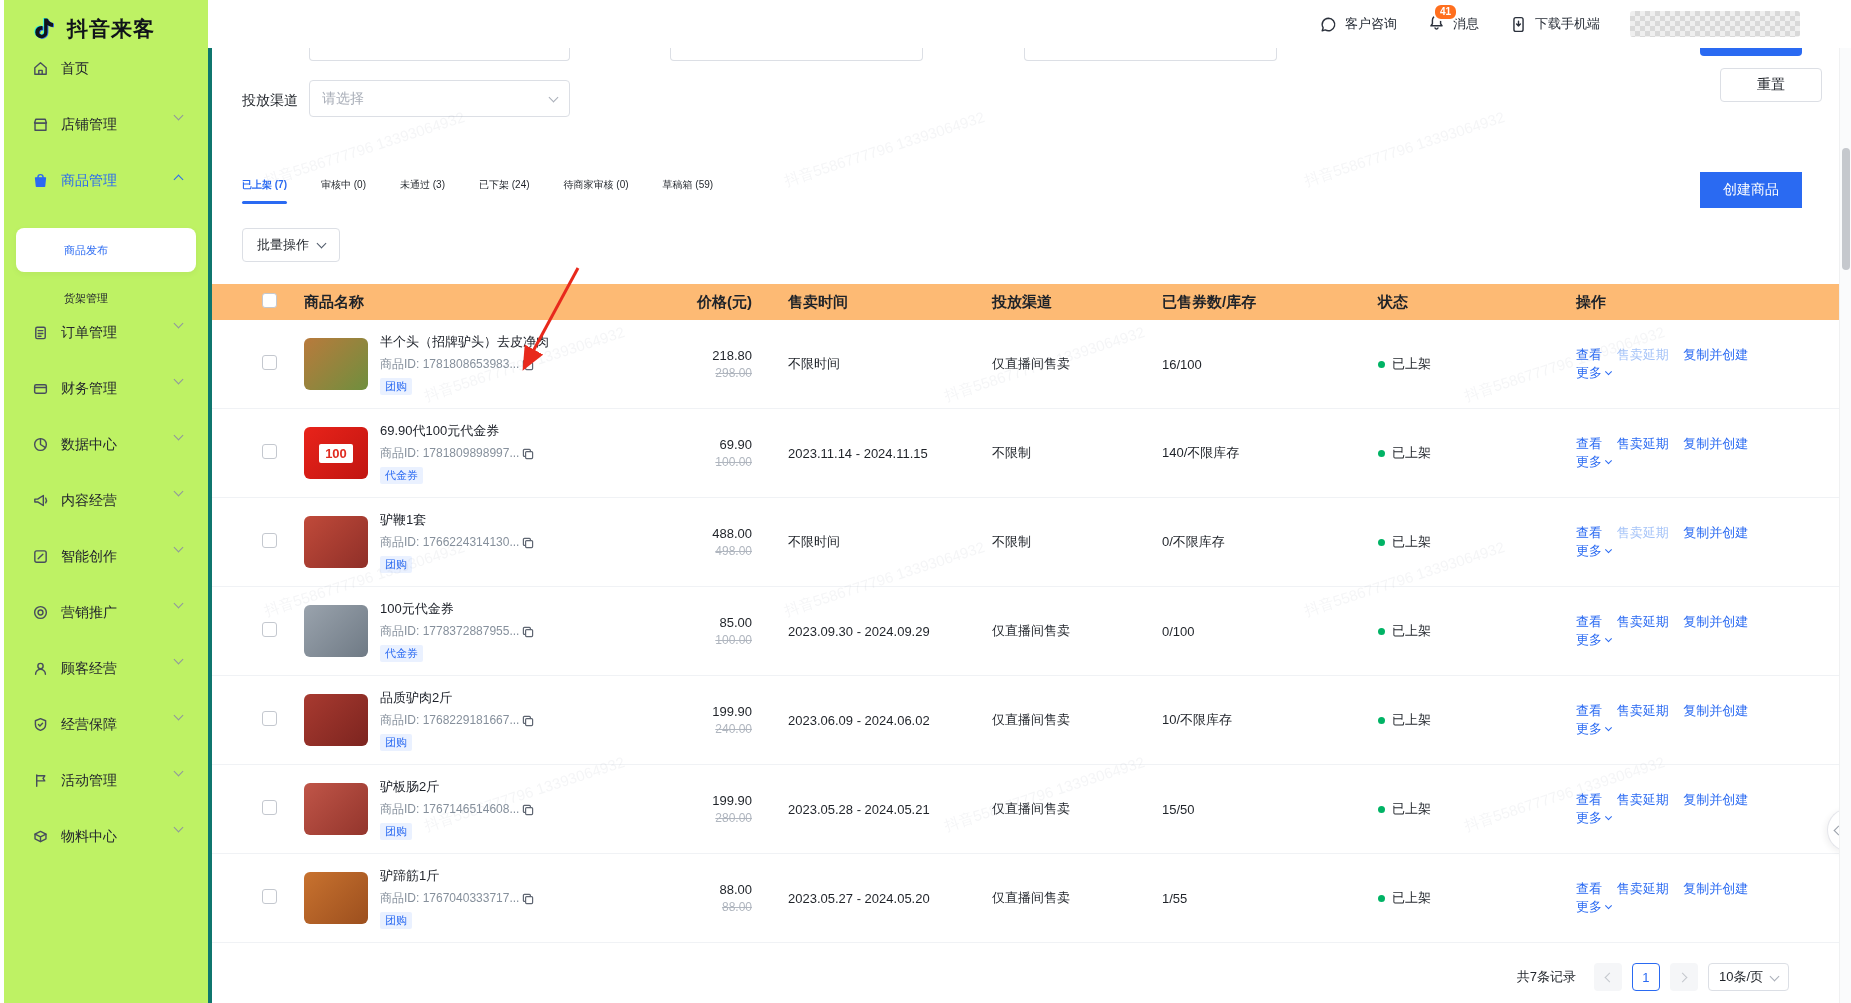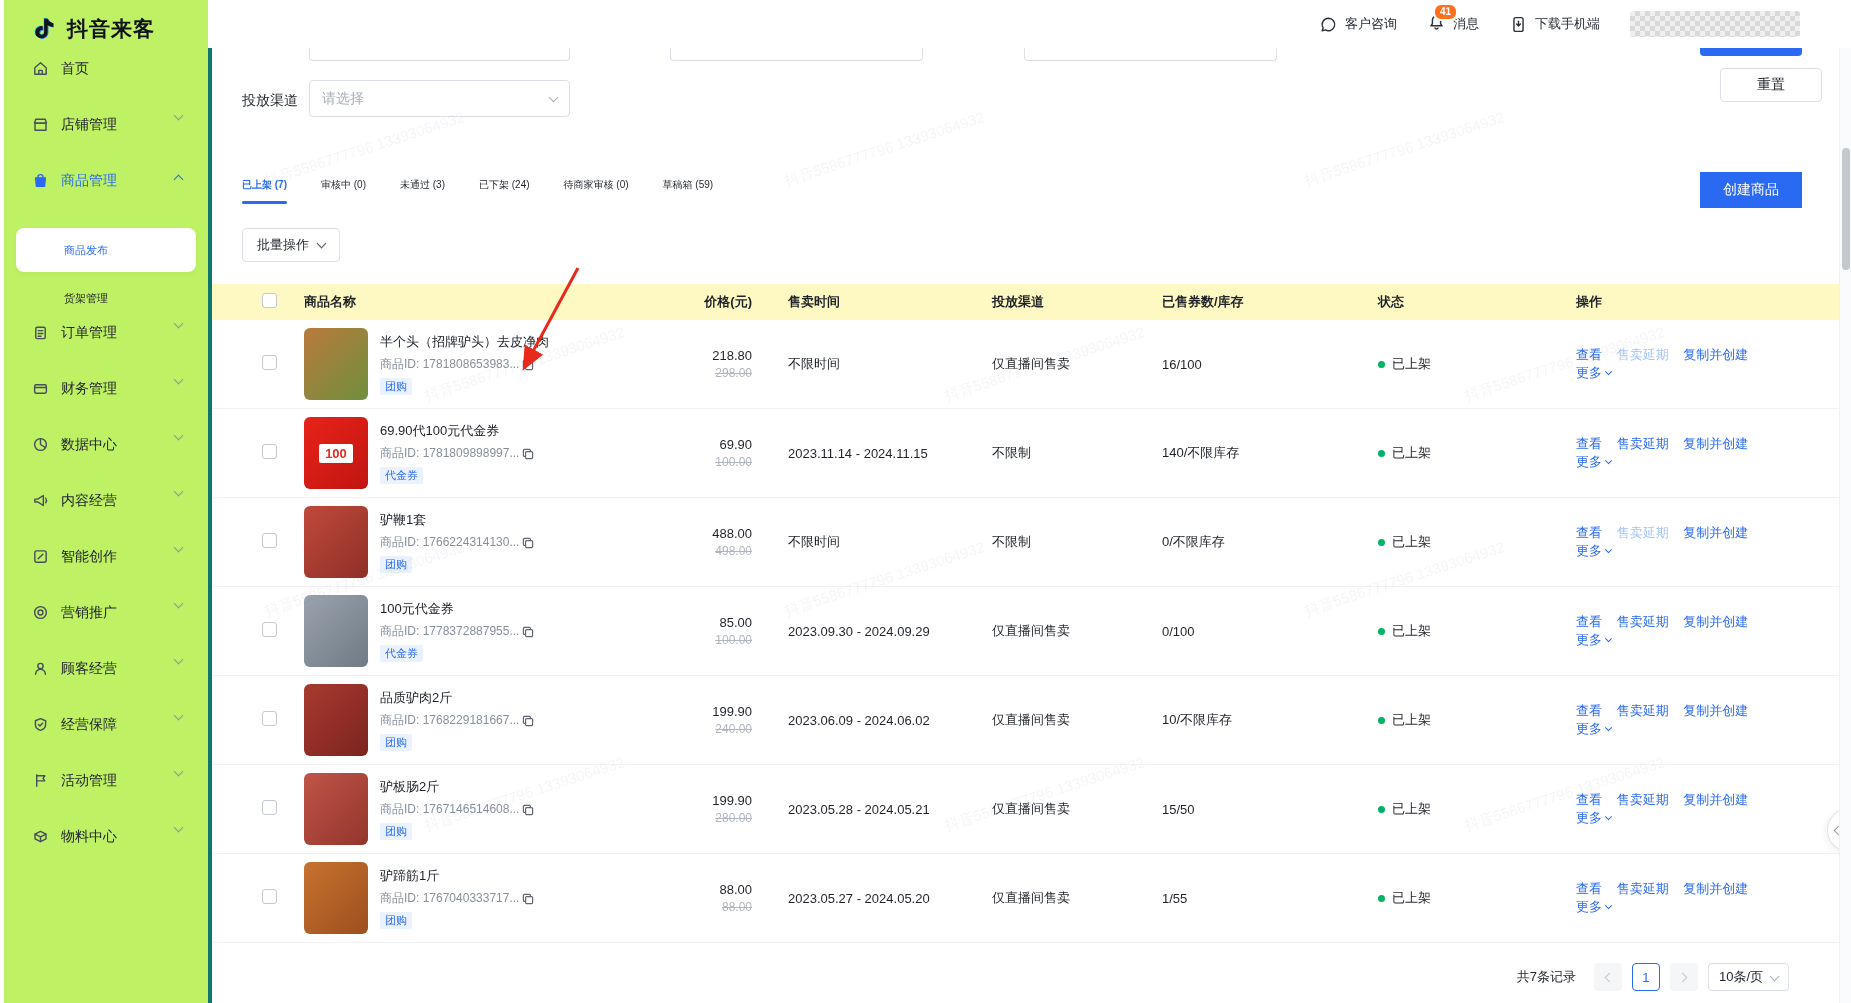--- a/index.html
+++ b/index.html
@@ -69,28 +69,28 @@
     justify-content:center; cursor:pointer; }
   .batch-btn { position:absolute; top:180px; left:34px; height:34px; padding:0 14px; background:#fff;
     border:1px solid #dcdfe5; border-radius:4px; font-size:13px; display:flex; align-items:center;
     gap:9px; cursor:pointer; }
   .batch-btn .chev { margin:0 0 3px 0; border-color:#4e5969; }
 
   
   .table { position:absolute; top:236px; left:0; right:0; }
   .grid-cols { display:grid; grid-template-columns:42px 330px 118px 240px 170px 216px 198px 1fr;
     padding:0 56px 0 54px; align-items:center; }
-  .thead { height:36px; background:#fef9c3; font-size:13px; font-weight:bold; color:#1f2329; }
+  .thead { height:36px; background:#fdba74; font-size:15px; font-weight:bold; color:#1f2329; }
   .trow { height:89px; border-bottom:1px solid #f0f2f5; font-size:13px; }
   .cell.right { text-align:right; }
   .pad-l { padding-left:36px; }
   .checkbox { width:15px; height:15px; border:1px solid #c4c8cf; border-radius:3px; background:#fff;
     display:inline-block; cursor:pointer; }
   .product-cell { display:flex; align-items:center; gap:12px; }
-  .thumb { width:64px; height:72px; border-radius:6px; flex:none; position:relative; overflow:hidden;
+  .thumb { width:64px; height:52px; border-radius:6px; flex:none; position:relative; overflow:hidden;
     display:flex; align-items:center; justify-content:center; }
   .thumb-label { background:#fff; color:#e02b20; font-weight:bold; font-size:13px;
     padding:2px 6px; border-radius:2px; }
   .pinfo { display:flex; flex-direction:column; gap:5px; min-width:0; }
   .pname { font-size:13px; color:#1d2129; white-space:nowrap; }
   .pid-row { display:flex; align-items:center; gap:3px; }
   .pid { font-size:12px; color:#86909c; white-space:nowrap; }
   .copy-icon svg { width:12px; height:12px; stroke:#5f6672; fill:none; stroke-width:1.2; display:block; cursor:pointer; }
   .ptag { font-size:11px; color:#2a6af2; background:#eaf1ff; border-radius:2px; padding:1px 5px;
     width:fit-content; }

